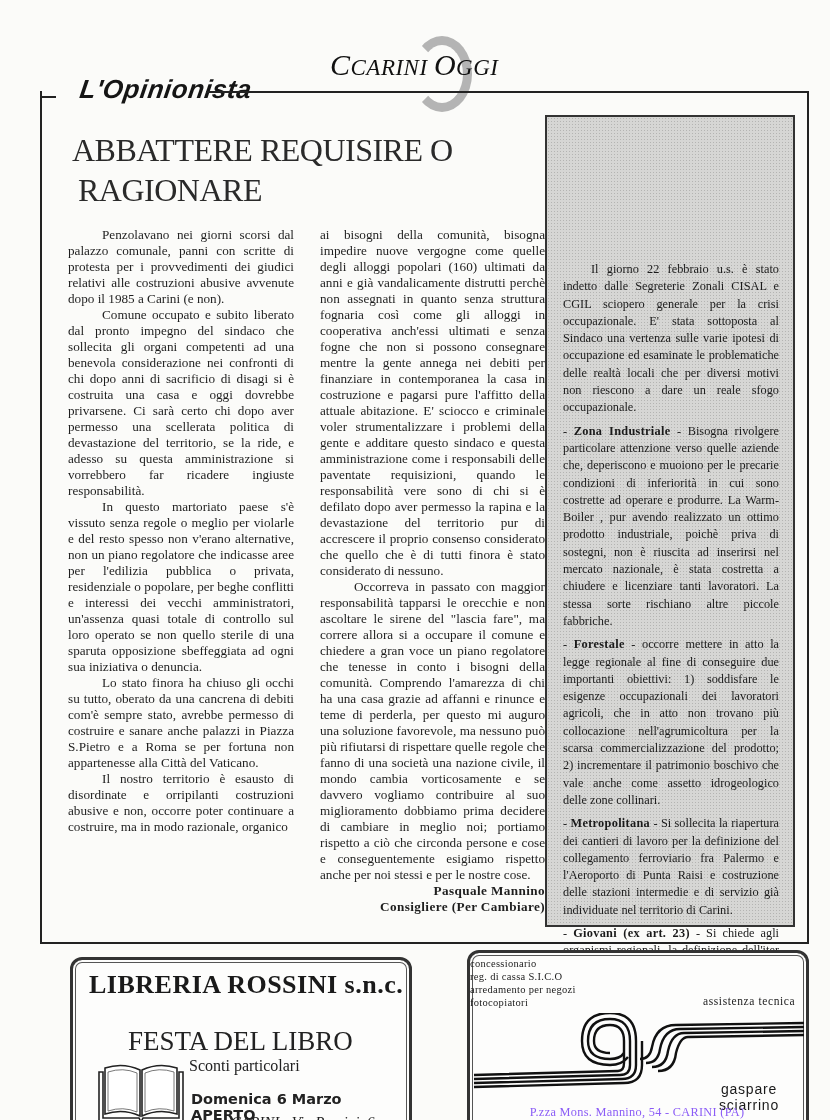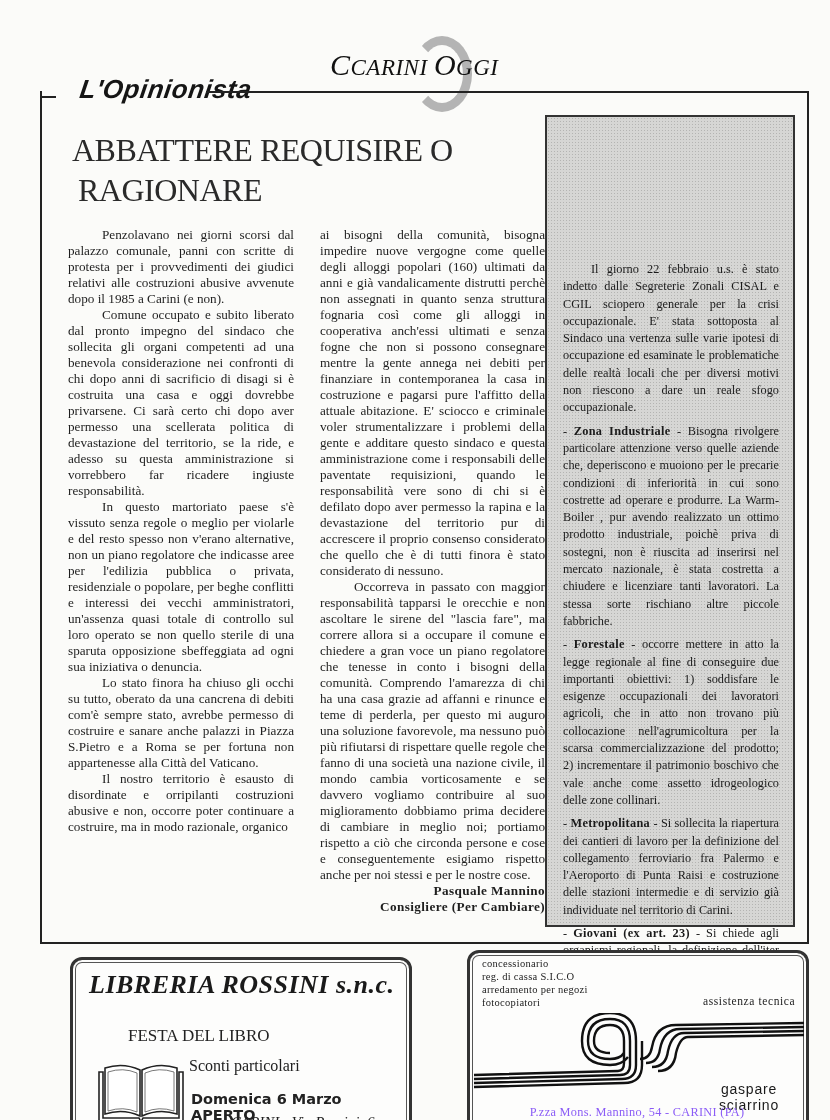--- a/index.html
+++ b/index.html
@@ -59,36 +59,36 @@
   .sidebar .body p { margin: 6px; }
   .sidebar .body p.intro { text-indent: 28px; }
   .sidebar .body b { letter-spacing: 0.3px; }
   .ad {
     position: absolute; border: 3px solid #333; border-radius: 12px; background: #fdfdfc;
     box-shadow: inset 0 0 0 2px #fdfdfc, inset 0 0 0 3px #555;
   }
   .ad-left { left: 70px; top: 957px; width: 336px; height: 170px; }
   .ad-right { left: 467px; top: 950px; width: 336px; height: 180px; }
   .ad-left .name {
-    position: absolute; left: 16px; top: 10px; font-style: italic; font-weight: bold; font-size: 26px;
+    position: absolute; left: 16px; top: 10px; font-weight: bold; font-size: 26px;
     color: #1a1a1a; letter-spacing: 0.5px;
   }
-  .ad-left .fest { position: absolute; left: 55px; top: 66px; font-size: 17px; color: #222; }
+  .ad-left .fest { position: absolute; left: 55px; top: 66px; font-size: 27px; color: #222; }
   .ad-left .sconti { position: absolute; left: 116px; top: 97px; font-size: 16px; color: #222; }
   .ad-left .book { position: absolute; left: 22px; top: 102px; width: 92px; height: 66px; }
   .ad-left .open {
     position: absolute; left: 118px; top: 131px; font-family: "DejaVu Sans", sans-serif;
     font-weight: bold; font-size: 14.5px; color: #222;
   }
   .ad-left .addr {
     position: absolute; left: 158px; top: 154px; font-style: italic; font-size: 15px; color: #222;
     line-height: 17px; text-align: center;
   }
   .ad-right .services {
-    position: absolute; left: 12px; top: 4px; font-size: 10.5px; line-height: 13px; color: #222;
+    position: absolute; left: 0; top: 4px; font-size: 10.5px; line-height: 13px; color: #222;
     letter-spacing: 0.3px;
   }
   .ad-right .assist {
     position: absolute; left: 225px; top: 42px; font-size: 11.5px; color: #222; letter-spacing: 0.6px; margin-left: 8px;
   }
   .ad-right .logo { position: absolute; left: 0; top: 60px; width: 334px; height: 80px; }
   .ad-right .brand {
     position: absolute; left: 222px; top: 128px; font-family: "Liberation Sans", sans-serif;
     font-size: 14px; color: #1a1a1a; letter-spacing: 0.8px; text-align: center;
   }

